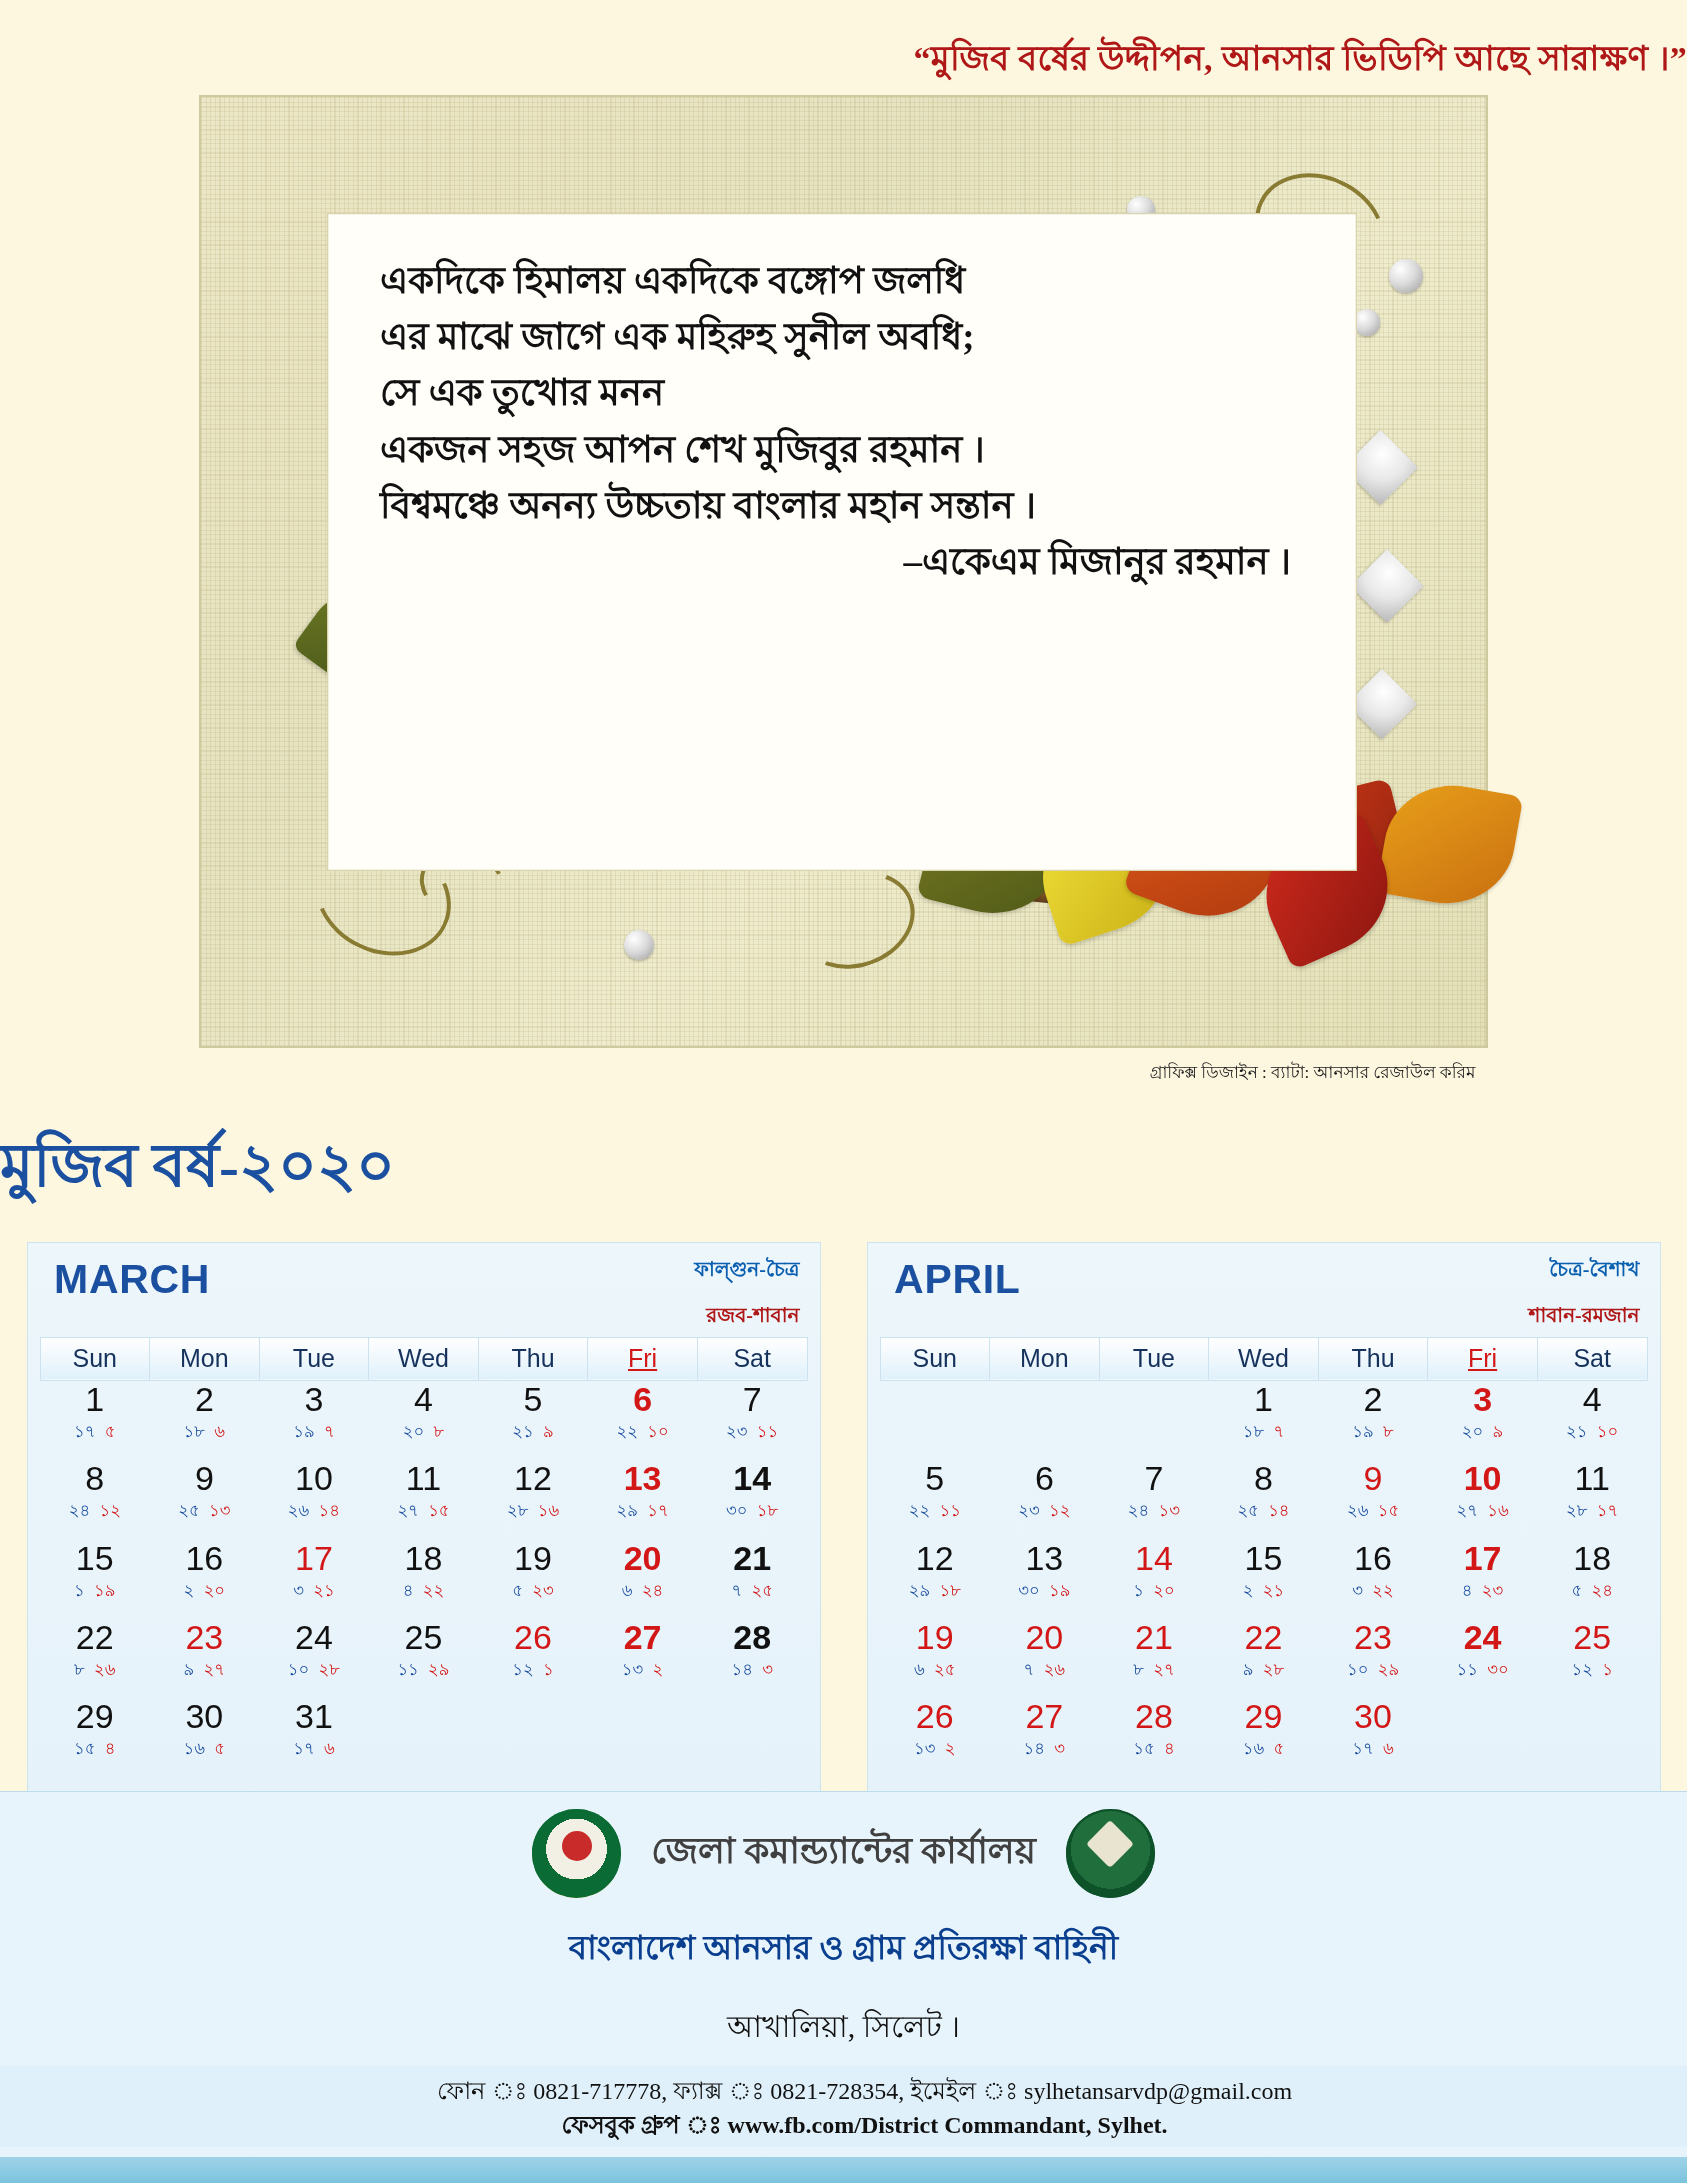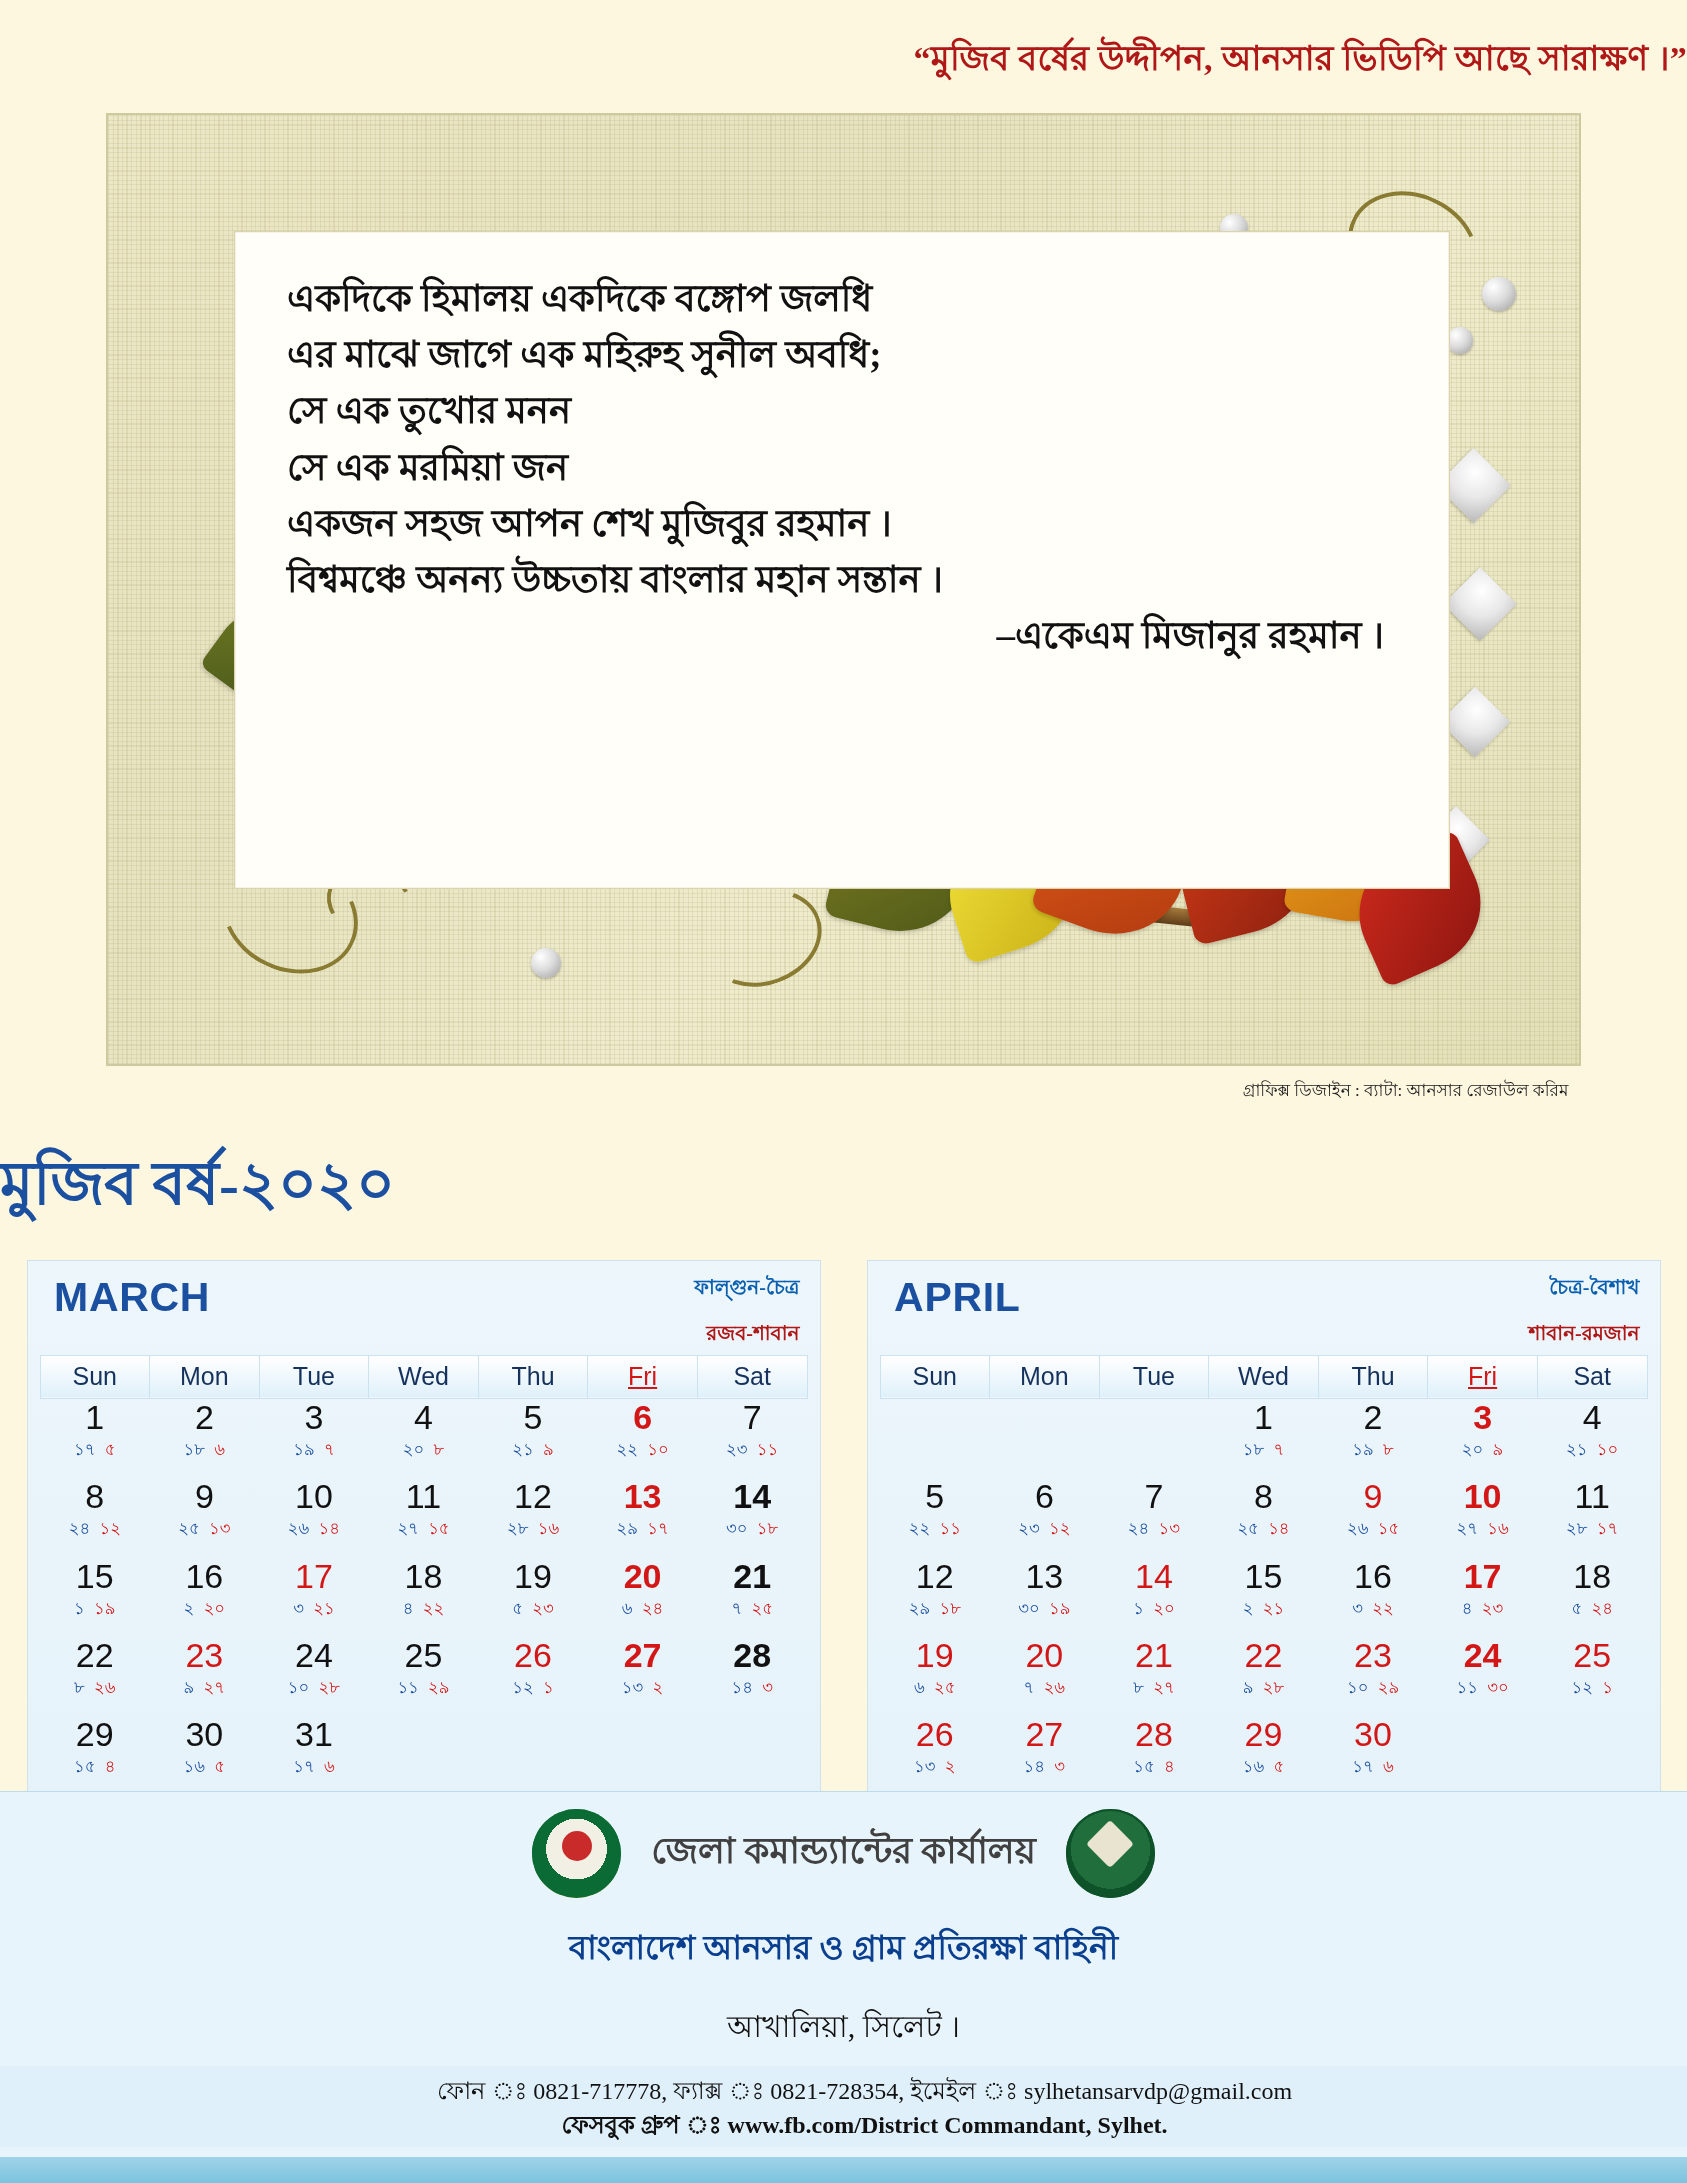--- a/index.html
+++ b/index.html
@@ -22,22 +22,22 @@
     font-weight: bold;
     font-size: 34px;
     letter-spacing: 0.3px;
     padding-top: 32px;
     font-family: "Liberation Serif", serif;
   }
 
   
   .poster {
     position: relative;
-    margin: 24px auto 0 auto;
-    width: 1475px;
+    margin: 6px auto 0 auto;
+    width: 1289px;
     height: 953px;
     background:
       repeating-linear-gradient(90deg, rgba(180,170,120,0.22) 0 1.3px, rgba(255,255,255,0) 1.3px 4.6px),
       repeating-linear-gradient(0deg, rgba(180,170,120,0.20) 0 1.3px, rgba(255,255,255,0) 1.3px 4.6px),
       linear-gradient(135deg, #ece7c6 0%, #e6e3c0 35%, #efeccd 60%, #e3e0b8 100%);
     border: 2px solid #cfc9a0;
     box-sizing: border-box;
   }
   .poster-inner {
     position: absolute;
@@ -321,21 +321,20 @@
   <div class="leaf" style="left:1072px; bottom:132px; width:132px; height:122px; background:linear-gradient(140deg,#cf3a16,#8c2010); transform:rotate(-14deg);"></div>
   <div class="leaf" style="left:1184px; bottom:142px; width:129px; height:119px; background:linear-gradient(140deg,#e8a01a,#c96f10); transform:rotate(10deg);"></div>
   <div class="leaf" style="right:96px; bottom:96px; width:126px; height:119px; background:linear-gradient(140deg,#cf2a1c,#8c1610); transform:rotate(-24deg);"></div>
   <div class="leaf" style="left:109px; bottom:361px; width:99px; height:93px; background:linear-gradient(140deg,#6f7a22,#47551a); transform:rotate(36deg);"></div>
 
   <div class="poster-inner">
     <div class="poem">
       <div>একদিকে হিমালয় একদিকে বঙ্গোপ জলধি</div>
       <div>এর মাঝে জাগে এক মহিরুহ সুনীল অবধি;</div>
       <div>সে এক তুখোর মনন</div>
-      <div>সে এক মরমিয়া জন</div>
       <div>একজন সহজ আপন শেখ মুজিবুর রহমান ।</div>
       <div>বিশ্বমঞ্চে অনন্য উচ্চতায় বাংলার মহান সন্তান ।</div>
       <div class="sign">–একেএম মিজানুর রহমান ।</div>
     </div>
   </div>
 
   <div class="credit">গ্রাফিক্স ডিজাইন : ব্যাটা: আনসার রেজাউল করিম</div>
 </div>
 
 <div class="year-title">মুজিব বর্ষ-২০২০</div>

